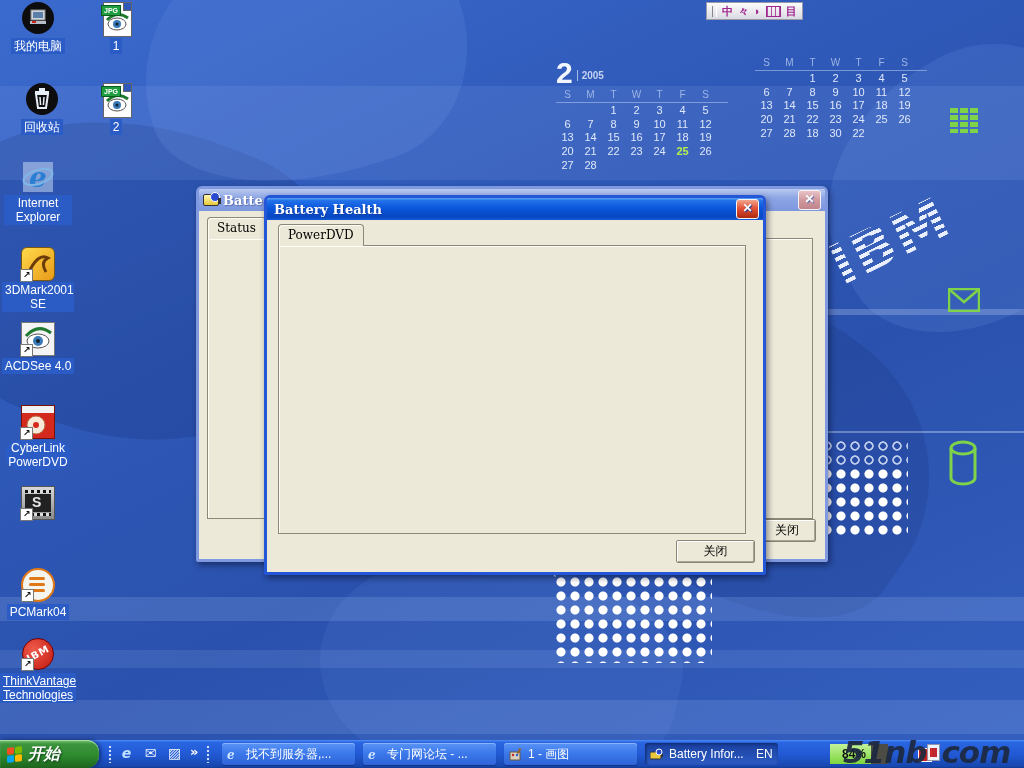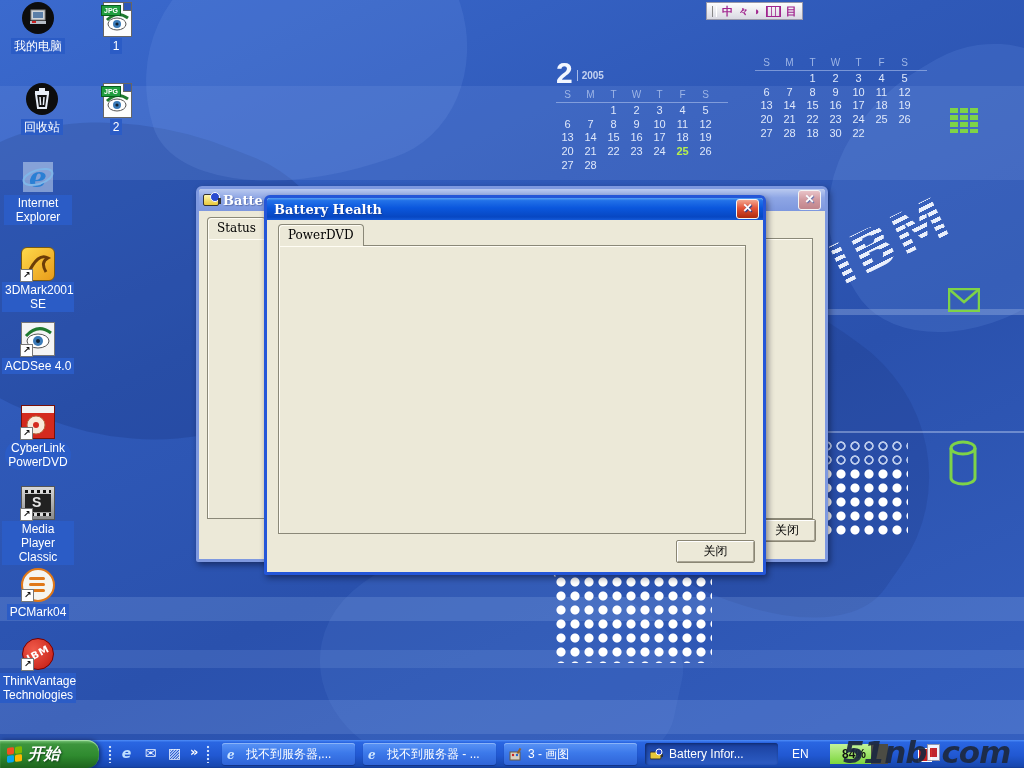--- a/index.html
+++ b/index.html
@@ -82,21 +82,21 @@
   .flag{width:15px;height:15px;display:grid;grid-template-columns:1fr 1fr;grid-template-rows:1fr 1fr;gap:1px;transform:skewY(-6deg);}
   .flag i{border-radius:1.5px;}
   .tb-handle{position:absolute;top:5px;width:4px;height:18px;background-image:radial-gradient(circle at 2px 2px,#cfe0fa 1.1px,rgba(0,0,0,0) 1.6px);background-size:4px 4px;}
   .qicon{position:absolute;top:5px;width:17px;height:17px;font:bold 14px/17px "DejaVu Sans",sans-serif;color:#eef4ff;text-align:center;cursor:pointer;}
   .chev{position:absolute;top:4px;color:#fff;font:bold 13px "DejaVu Sans",sans-serif;cursor:pointer;}
   .tbtn{position:absolute;top:3px;height:22px;width:133px;border-radius:3px;cursor:pointer;box-sizing:border-box;
      background:linear-gradient(180deg,#5a94f6,#3c79ea 45%,#2f64d8);box-shadow:inset 0 1px 0 #8ab4f8,0 1px 1px rgba(0,0,30,.3);
      color:#fff;font:12px "Liberation Sans",sans-serif;display:flex;align-items:center;gap:5px;padding:0 5px;white-space:nowrap;overflow:hidden;}
   .tbtn-active{background:linear-gradient(180deg,#1a3f9d,#2450b4 55%,#2d5cc4);box-shadow:inset 1px 1px 3px #0d2868;}
   .ticon{width:14px;height:13px;flex:0 0 auto;}
-  .tray-lang{position:absolute;left:792px;top:7px;color:#fff;font:12px "Liberation Sans",sans-serif;cursor:pointer;}
+  .tray-lang{position:absolute;left:756px;top:7px;color:#fff;font:12px "Liberation Sans",sans-serif;cursor:pointer;}
   .meter{position:absolute;left:830px;top:744px;width:58px;height:20px;background:#4c4c44;z-index:41;cursor:pointer;}
   .meter .fill{position:absolute;left:0;top:0;height:20px;width:41px;background:linear-gradient(180deg,#c2f29a,#7cd63c);}
   .meter .pct{position:absolute;left:12px;top:3px;font:bold 12px "Liberation Sans",sans-serif;color:#111;}
   .tray-red{position:absolute;left:918px;top:748px;width:12px;height:12px;background:#cc2020;border:1px solid #fff;z-index:41;}
   .watermark{position:absolute;left:843px;top:734px;z-index:50;color:#1d2940;opacity:.93;
      font:italic bold 31px "DejaVu Sans",sans-serif;letter-spacing:-1px;white-space:nowrap;}
   .wm-dot{display:inline-block;width:11px;height:15px;background:#fff;border:1px solid #99a;vertical-align:2px;position:relative;margin:0 1px;}
   .wm-dot i{position:absolute;left:2px;top:3px;width:7px;height:9px;background:#cc2222;}
   .eye-svg,.ico-svg{display:block;margin:0 auto;}
 </style>
@@ -390,21 +390,20 @@
 <div class="dicon" style="left:0px;top:486px;">
   <div class="gfx">
     <div style="width:32px;height:32px;margin:0 auto;background:linear-gradient(180deg,#d8d8d8,#8a8a8a);border:1px solid #555;position:relative;">
       <div style="position:absolute;left:3px;top:7px;width:26px;height:18px;background:#222;"></div>
       <div style="position:absolute;left:3px;top:3px;width:26px;height:3px;background:repeating-linear-gradient(90deg,#111 0 3px,#ddd 3px 6px);"></div>
       <div style="position:absolute;left:3px;top:26px;width:26px;height:3px;background:repeating-linear-gradient(90deg,#111 0 3px,#ddd 3px 6px);"></div>
       <span style="position:absolute;left:10px;top:7px;color:#e8e8e8;font:bold 14px 'Liberation Sans',sans-serif;">S</span>
       <span class="lnk">↗</span>
     </div>
   </div>
-  <span class="lbl" style="width:66px;">Media Player Classic</span>
 </div>
 
 <div class="dicon" style="left:0px;top:568px;">
   <div class="gfx">
     <div style="width:30px;height:30px;margin:0 auto;border-radius:50%;background:#f5f5f0;border:2px solid #e07818;position:relative;">
       <div style="position:absolute;left:6px;top:7px;width:16px;height:3px;background:#e07818;border-radius:2px;"></div>
       <div style="position:absolute;left:6px;top:13px;width:16px;height:3px;background:#e07818;border-radius:2px;"></div>
       <div style="position:absolute;left:6px;top:19px;width:16px;height:3px;background:#e07818;border-radius:2px;"></div>
       <span class="lnk">↗</span>
     </div>
@@ -412,21 +411,21 @@
   <span class="lbl">PCMark04</span>
 </div>
 
 <div class="dicon" style="left:0px;top:638px;">
   <div class="gfx">
     <div style="width:30px;height:30px;margin:0 auto;border-radius:50%;background:radial-gradient(circle at 35% 35%,#f05a4a,#c01810);border:1px solid #700;position:relative;">
       <span style="position:absolute;left:3px;top:9px;color:#fff;font:bold 10px 'DejaVu Sans',sans-serif;transform:rotate(-28deg);display:inline-block;letter-spacing:1px;">IBM</span>
       <span class="lnk">↗</span>
     </div>
   </div>
-  <span class="lbl" style="width:70px;">ThinkVantage Technologies</span>
+  <span class="lbl" style="width:70px;text-decoration:underline;">ThinkVantage Technologies</span>
 </div>
 
 <div class="xpwin win-back">
   <div class="titlebar tb-inactive">
     <span class="batt-ico" style="position:relative;width:14px;height:10px;display:inline-block;margin-right:4px;">
         <i style="position:absolute;right:-2px;top:-3px;width:8px;height:8px;border-radius:50%;background:#2a4ad0;border:1px solid #fff;"></i>
       </span>
     <span>Batte</span>
     <span class="xbtn x-inactive">✕</span>
   </div>
@@ -504,30 +503,30 @@
   <div class="tbtn" style="left:222px;">
     <svg class="ticon" viewBox="0 0 14 13">
         <text x="0" y="11" font-family="DejaVu Serif,serif" font-style="italic" font-weight="bold" font-size="12" fill="#cfe6ff">e</text>
       </svg>
     <span>找不到服务器,...</span>
   </div>
   <div class="tbtn" style="left:363px;">
     <svg class="ticon" viewBox="0 0 14 13">
         <text x="0" y="11" font-family="DejaVu Serif,serif" font-style="italic" font-weight="bold" font-size="12" fill="#cfe6ff">e</text>
       </svg>
-    <span>找不到服务器 - ...</span>
+    <span>专门网论坛 - ...</span>
   </div>
   <div class="tbtn" style="left:504px;">
     <svg class="ticon" viewBox="0 0 14 13">
         <rect x="1" y="4" width="10" height="8" fill="#d8d0c0" stroke="#6a5a40"></rect>
         <circle cx="4" cy="7" r="1.2" fill="#c22"></circle>
         <circle cx="8" cy="7" r="1.2" fill="#26c"></circle>
         <rect x="9" y="0" width="2" height="6" fill="#96622a" transform="rotate(30 10 3)"></rect>
       </svg>
-    <span>3 - 画图</span>
+    <span>1 - 画图</span>
   </div>
   <div class="tbtn tbtn-active" style="left:645px;">
     <svg class="ticon" viewBox="0 0 14 13">
         <rect x="0" y="4" width="11" height="7" rx="1" fill="#e8c83a" stroke="#333"></rect>
         <rect x="11" y="6" width="2" height="3" fill="#333"></rect>
         <circle cx="9" cy="4" r="3" fill="#2a4ad0" stroke="#fff"></circle>
       </svg>
     <span>Battery Infor...</span>
   </div>
 

